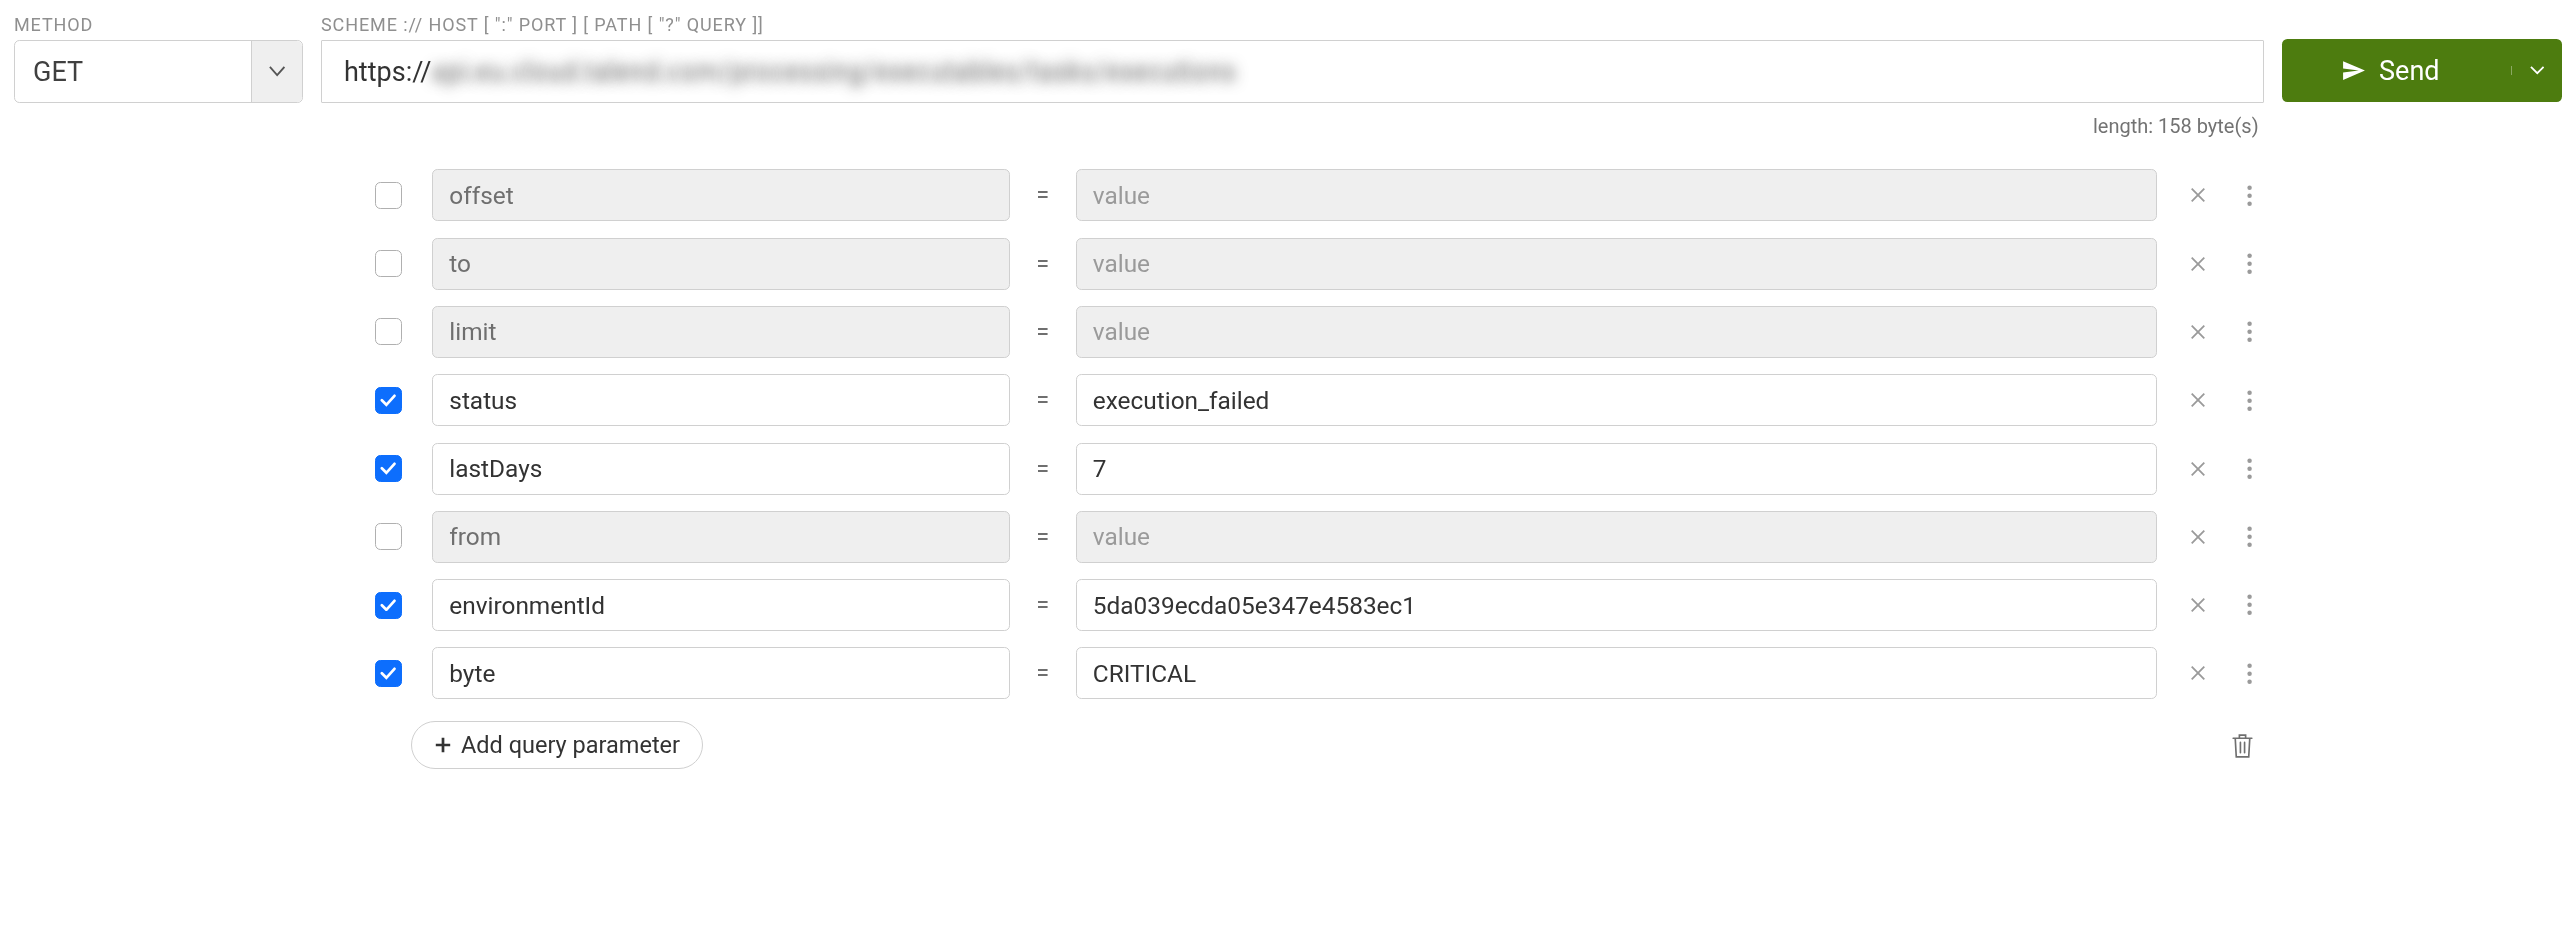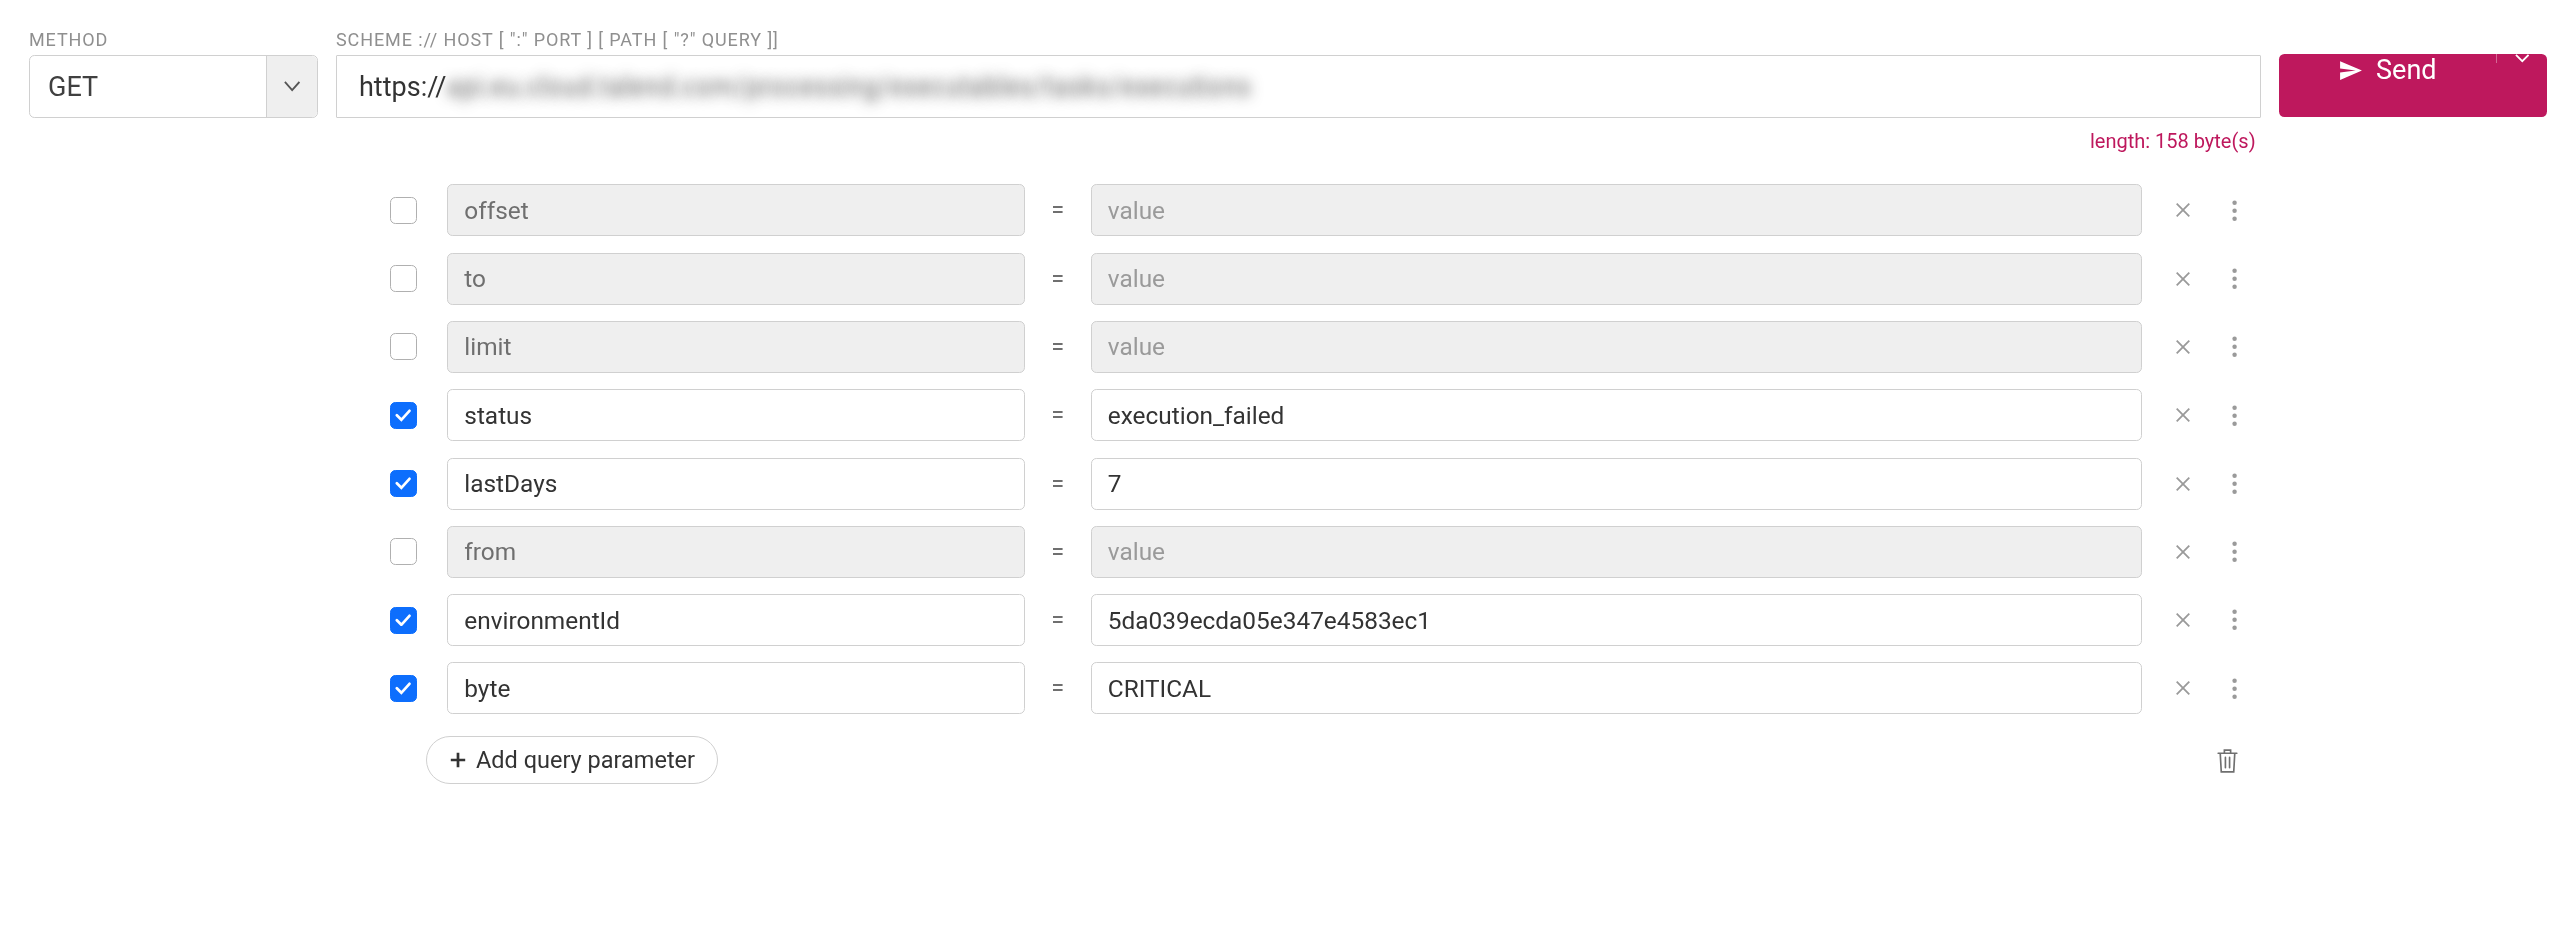--- a/index.html
+++ b/index.html
@@ -5,21 +5,21 @@
   * { box-sizing: border-box; }
   html, body {
     margin: 0;
     padding: 0;
     font-family: -apple-system, BlinkMacSystemFont, "Segoe UI", Roboto, Helvetica, Arial, sans-serif;
     background: #fff;
     color: #333;
   }
   .container {
     width: 2576px;
-    padding: 29px;
+    padding: 14px;
   }
   .top-row {
     display: flex;
     align-items: flex-start;
     gap: 18px;
   }
   .method-col {
     display: flex;
     flex-direction: column;
   }
@@ -74,38 +74,39 @@
     white-space: nowrap;
     background: #fff;
   }
   .url-blur {
     color: transparent;
     text-shadow: 0 0 12.6px rgba(80,80,80,0.9);
     user-select: none;
   }
   .url-length {
     align-self: flex-end;
-    color: #be185d;
+    color: #737373;
     font-size: 20px;
     margin-top: 11px;
     margin-right: 5.4px;
   }
   .send-col {
     display: flex;
     flex-direction: column;
     margin-top: 25px; 
   }
   .send-btn {
     display: flex;
     height: 63px;
     border-radius: 5.4px;
     overflow: hidden;
-    background: #be185d;
+    background: #4d7c0f;
     color: #fff;
-    align-items: flex-start;
+    align-items: center;
+    gap: 12px;
   }
   .send-main {
     display: flex;
     align-items: center;
     justify-content: center;
     gap: 12.6px;
     padding: 0 36px;
     font-size: 27px;
     min-width: 217px;
   }

